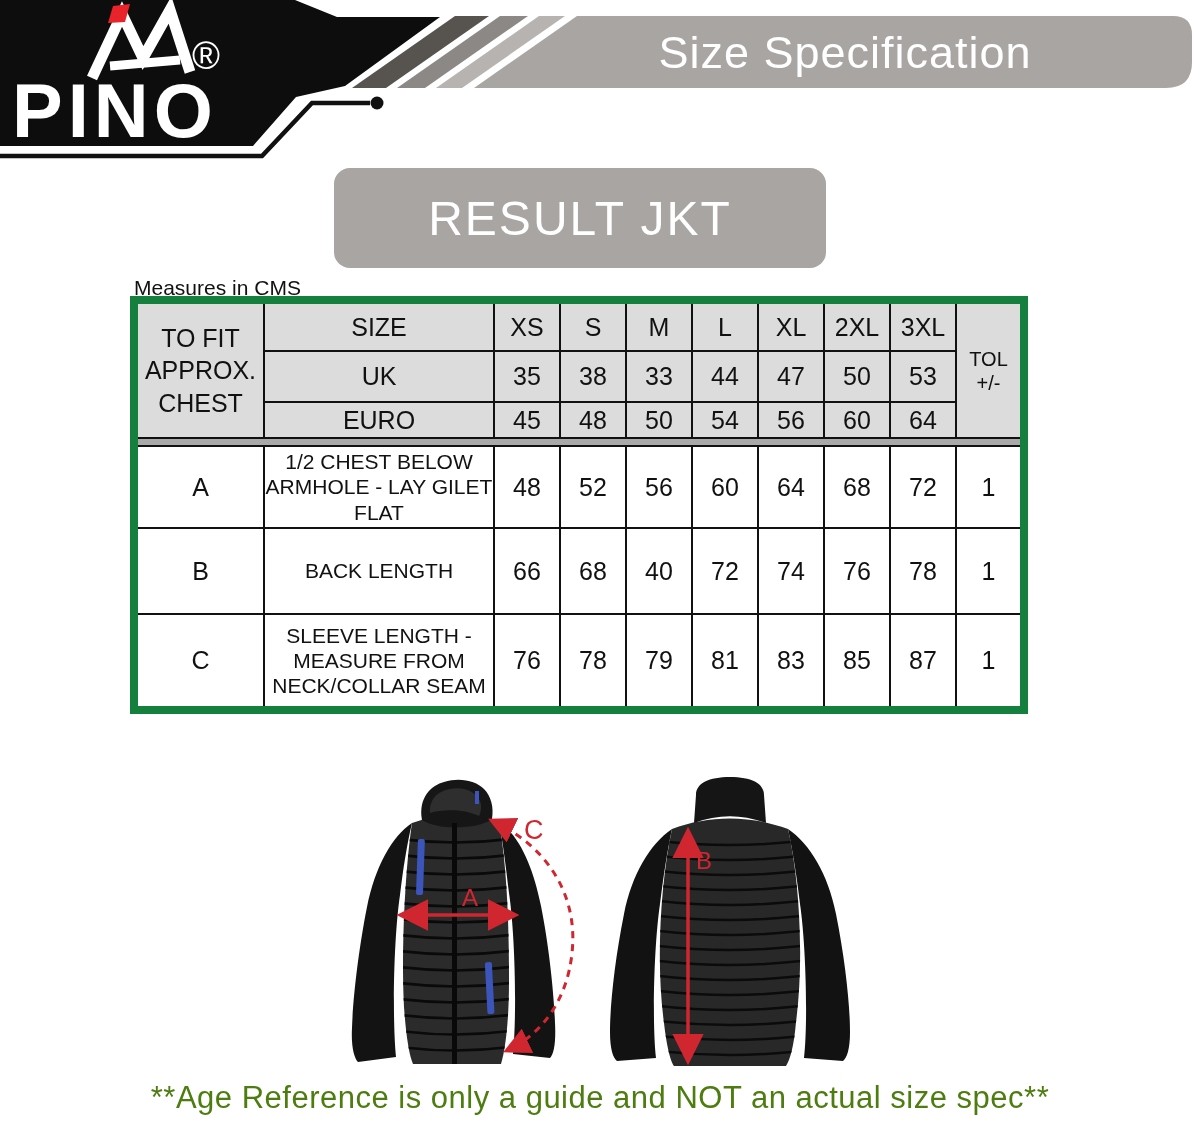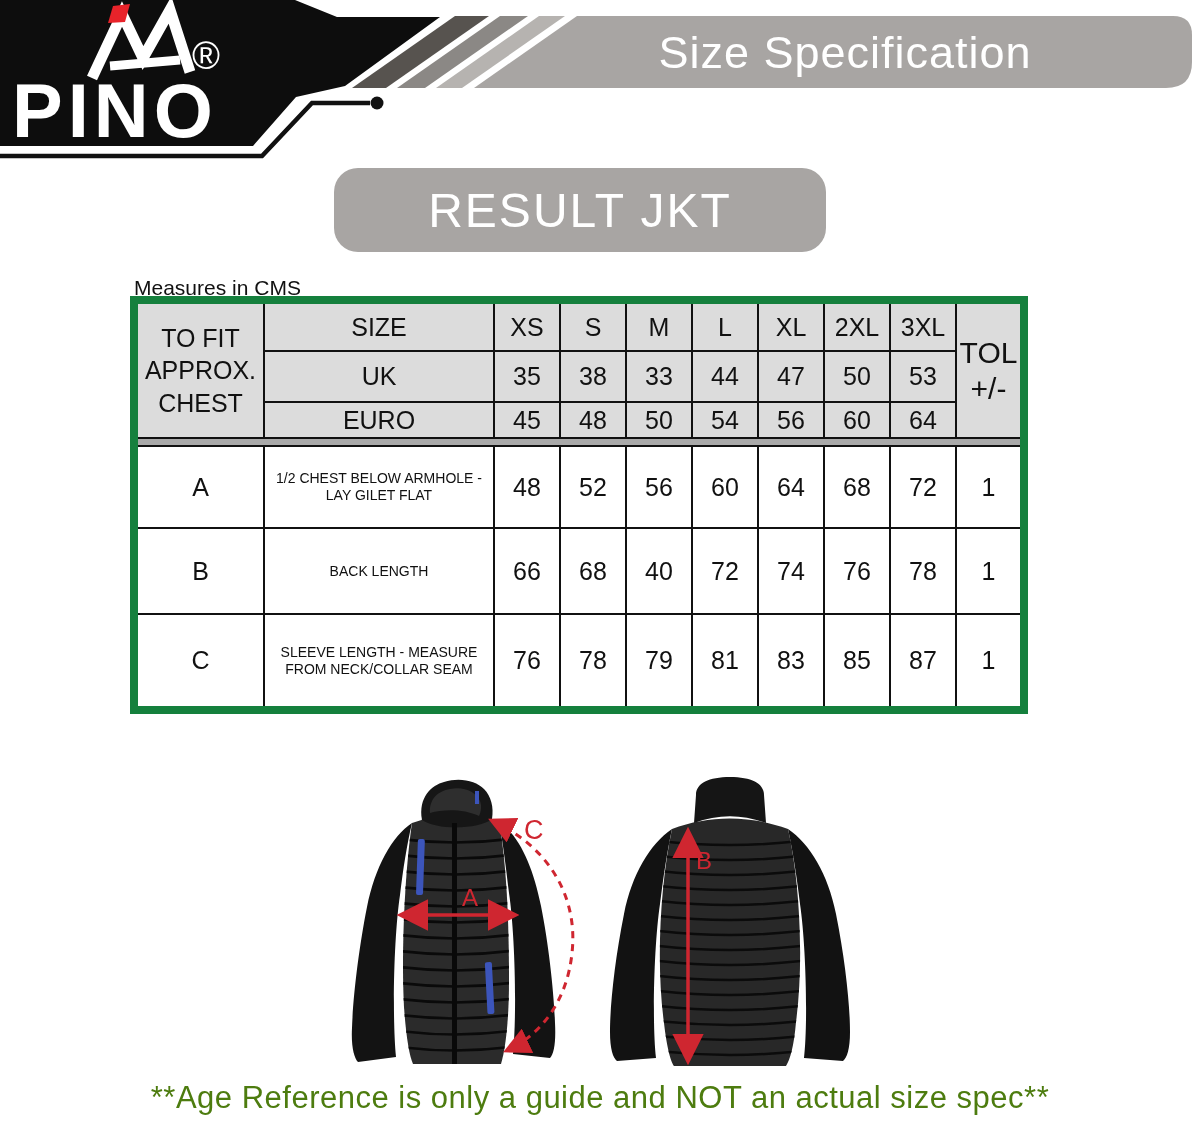--- a/index.html
+++ b/index.html
@@ -7,41 +7,41 @@
        font-family:"Liberation Sans",sans-serif;}
   svg text{font-family:"Liberation Sans",sans-serif;}
 
   .abs{position:absolute;}
 
   
   #header-svg{left:0;top:0;}
 
   
   .product-plate{
-    left:334px;top:168px;width:492px;height:84px;
-    background:#a8a5a3;border-radius:24px;
+    left:334px;top:168px;width:492px;height:100px;
+    background:#a8a5a3;border-radius:16px;
     display:flex;align-items:center;justify-content:center;text-align:right;
   }
   .product-plate span{
     color:#ffffff;font-size:48px;font-weight:300;letter-spacing:2px;
   }
 
   .measures-note{left:134px;top:276px;font-size:21px;color:#111;}
 
   
   .spec-table{
     position:absolute;left:130px;top:296px;
     border-collapse:collapse;table-layout:fixed;width:890px;
     border:8px solid #15803d;color:#111;
   }
   .spec-table td{border:2px solid #111;text-align:center;vertical-align:middle;padding:0;}
   .hc{background:#dcdcdc;font-size:25px;}
   .corner{line-height:1.3;padding:0 6px;}
-  .tolcell{font-size:30px;line-height:1.2;}
-  .desc{font-size:14px;line-height:1.2;padding:2px 10px;}
+  .tolcell{font-size:20px;line-height:1.2;}
+  .desc{font-size:21px;line-height:1.2;padding:2px 10px;}
   .code,.val,.tolv{font-size:25px;}
   .thickL{border-left-width:3px;}
   tr.h{height:51px;} tr.h3{height:36px;}
   tr.rA{height:82px;} tr.rB{height:86px;} tr.rC{height:96px;}
   .sepcell{background:#a9a9a9;height:6px;padding:0;
     border-top:2px solid #111;border-bottom:3px solid #111;
     border-left:3px solid #111;border-right:3px solid #111;}
 
   #jacket-svg{left:310px;top:765px;}
 

